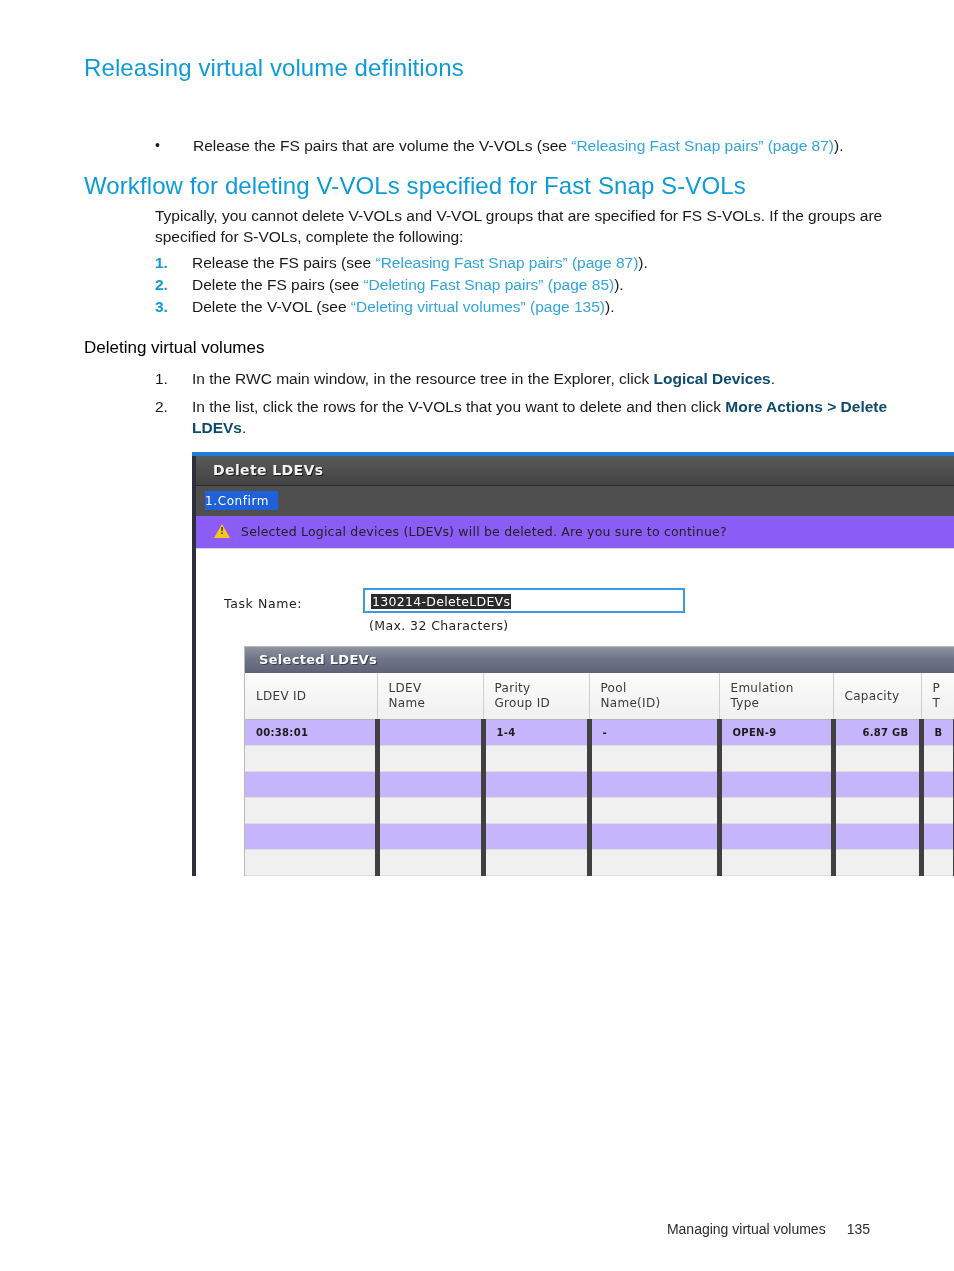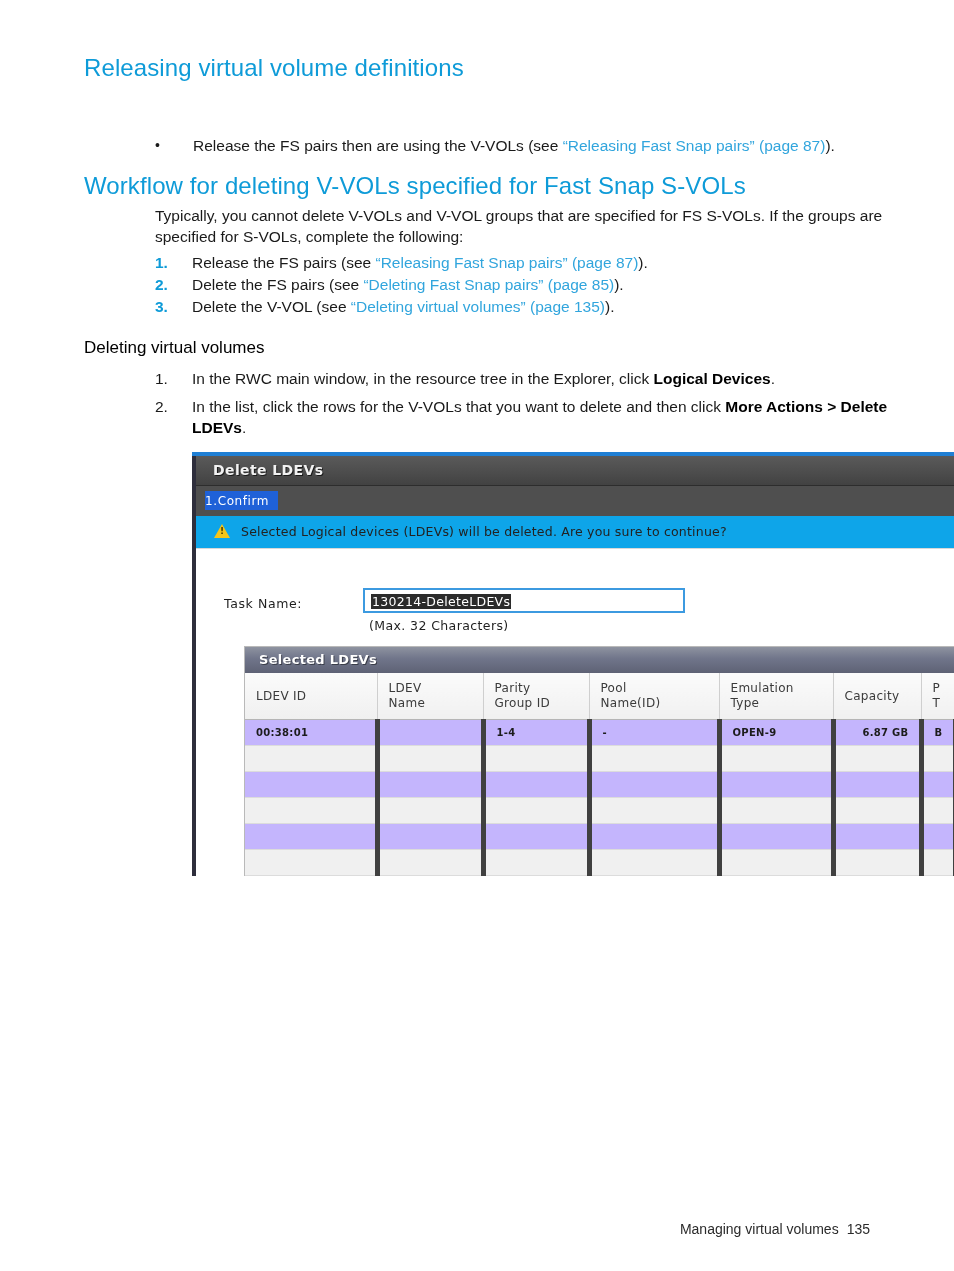--- a/index.html
+++ b/index.html
@@ -91,31 +91,31 @@
   }
   .num-text {
     display: block;
     margin-left: 37px;
   }
 
   a.xref, .xref {
     color: #31a5dd;
     text-decoration: none;
   }
-  .b { font-weight: bold; color:#000000; }
+  .b { font-weight: bold; color:#0c4a6e; }
 
   .footer {
     position: absolute;
     right: 84px;
     top: 1221px;
     font-size: 14px;
     color: #2b2b2b;
     white-space: nowrap;
   }
-  .footer .pg { margin-left: 8px; }
+  .footer .pg { margin-left: 21px; }
 
   
   .shot {
     position: absolute;
     left: 192px;
     top: 452px;
     width: 762px;
     height: 424px;
     overflow: hidden;
     background: #4a4a4a;
@@ -169,21 +169,21 @@
   .dialog-body {
     position: absolute;
     left: 4px; top: 64px;
     width: 758px; height: 464px;
     background: #ffffff;
   }
   .warnbar {
     position: absolute;
     left: 0; top: 0;
     width: 758px; height: 32px;
-    background: #0ea5e9;
+    background: #8b5cf6;
     border-bottom: 1px solid #d8d8d8;
   }
   .warn-icon {
     position: absolute;
     left: 18px; top: 8px;
     width: 0; height: 0;
     border-left: 8px solid transparent;
     border-right: 8px solid transparent;
     border-bottom: 14px solid #f5c518;
   }
@@ -376,21 +376,21 @@
 </head>
 <body>
 
 <div class="page">
 
   <div class="h1" style="top:54px">Releasing virtual volume definitions</div>
 
 
   <div class="bullet-row" style="top:135px">
     <span class="bullet-mark">•</span>
-    <span class="bullet-text"><span>Release the FS pairs then are using the V-VOLs (see </span><span class="xref">“Releasing Fast Snap pairs” (page 87)</span><span>).</span></span>
+    <span class="bullet-text"><span>Release the FS pairs that are volume the V-VOLs (see </span><span class="xref">“Releasing Fast Snap pairs” (page 87)</span><span>).</span></span>
   </div>
 
   <div class="h1" style="top:172px">Workflow for deleting V-VOLs specified for Fast Snap S-VOLs</div>
 
   <div class="para" style="top:205px">Typically, you cannot delete V-VOLs and V-VOL groups that are specified for FS S-VOLs. If the groups are specified for S-VOLs, complete the following:</div>
 
   <div class="num-row" style="top:252px">
     <span class="num-mark blue">1.</span>
     <span class="num-text"><span>Release the FS pairs (see </span><span class="xref">“Releasing Fast Snap pairs” (page 87)</span><span>).</span></span>
   </div>

